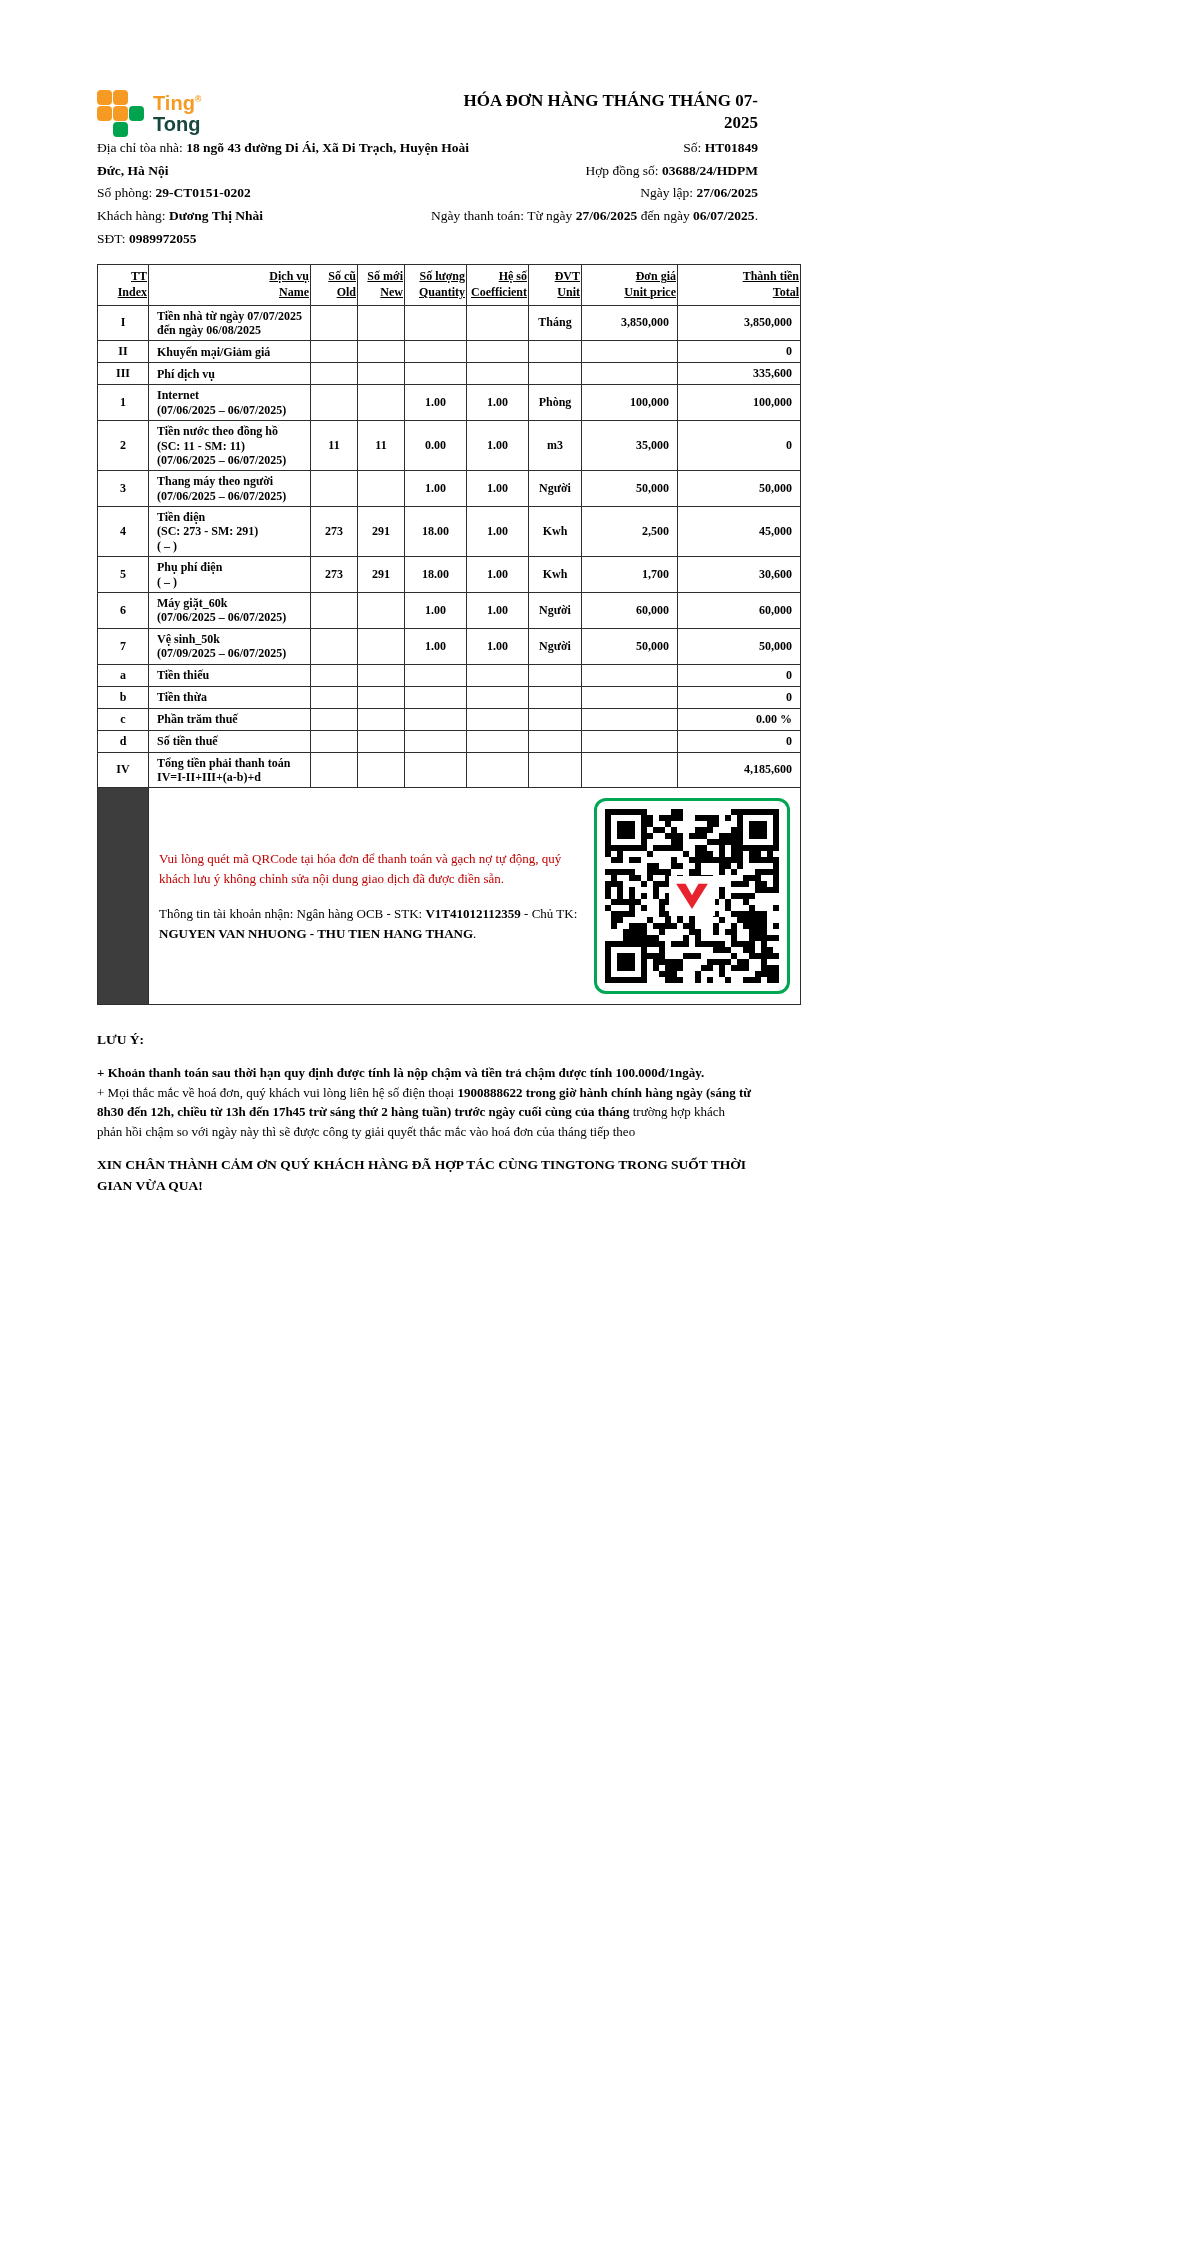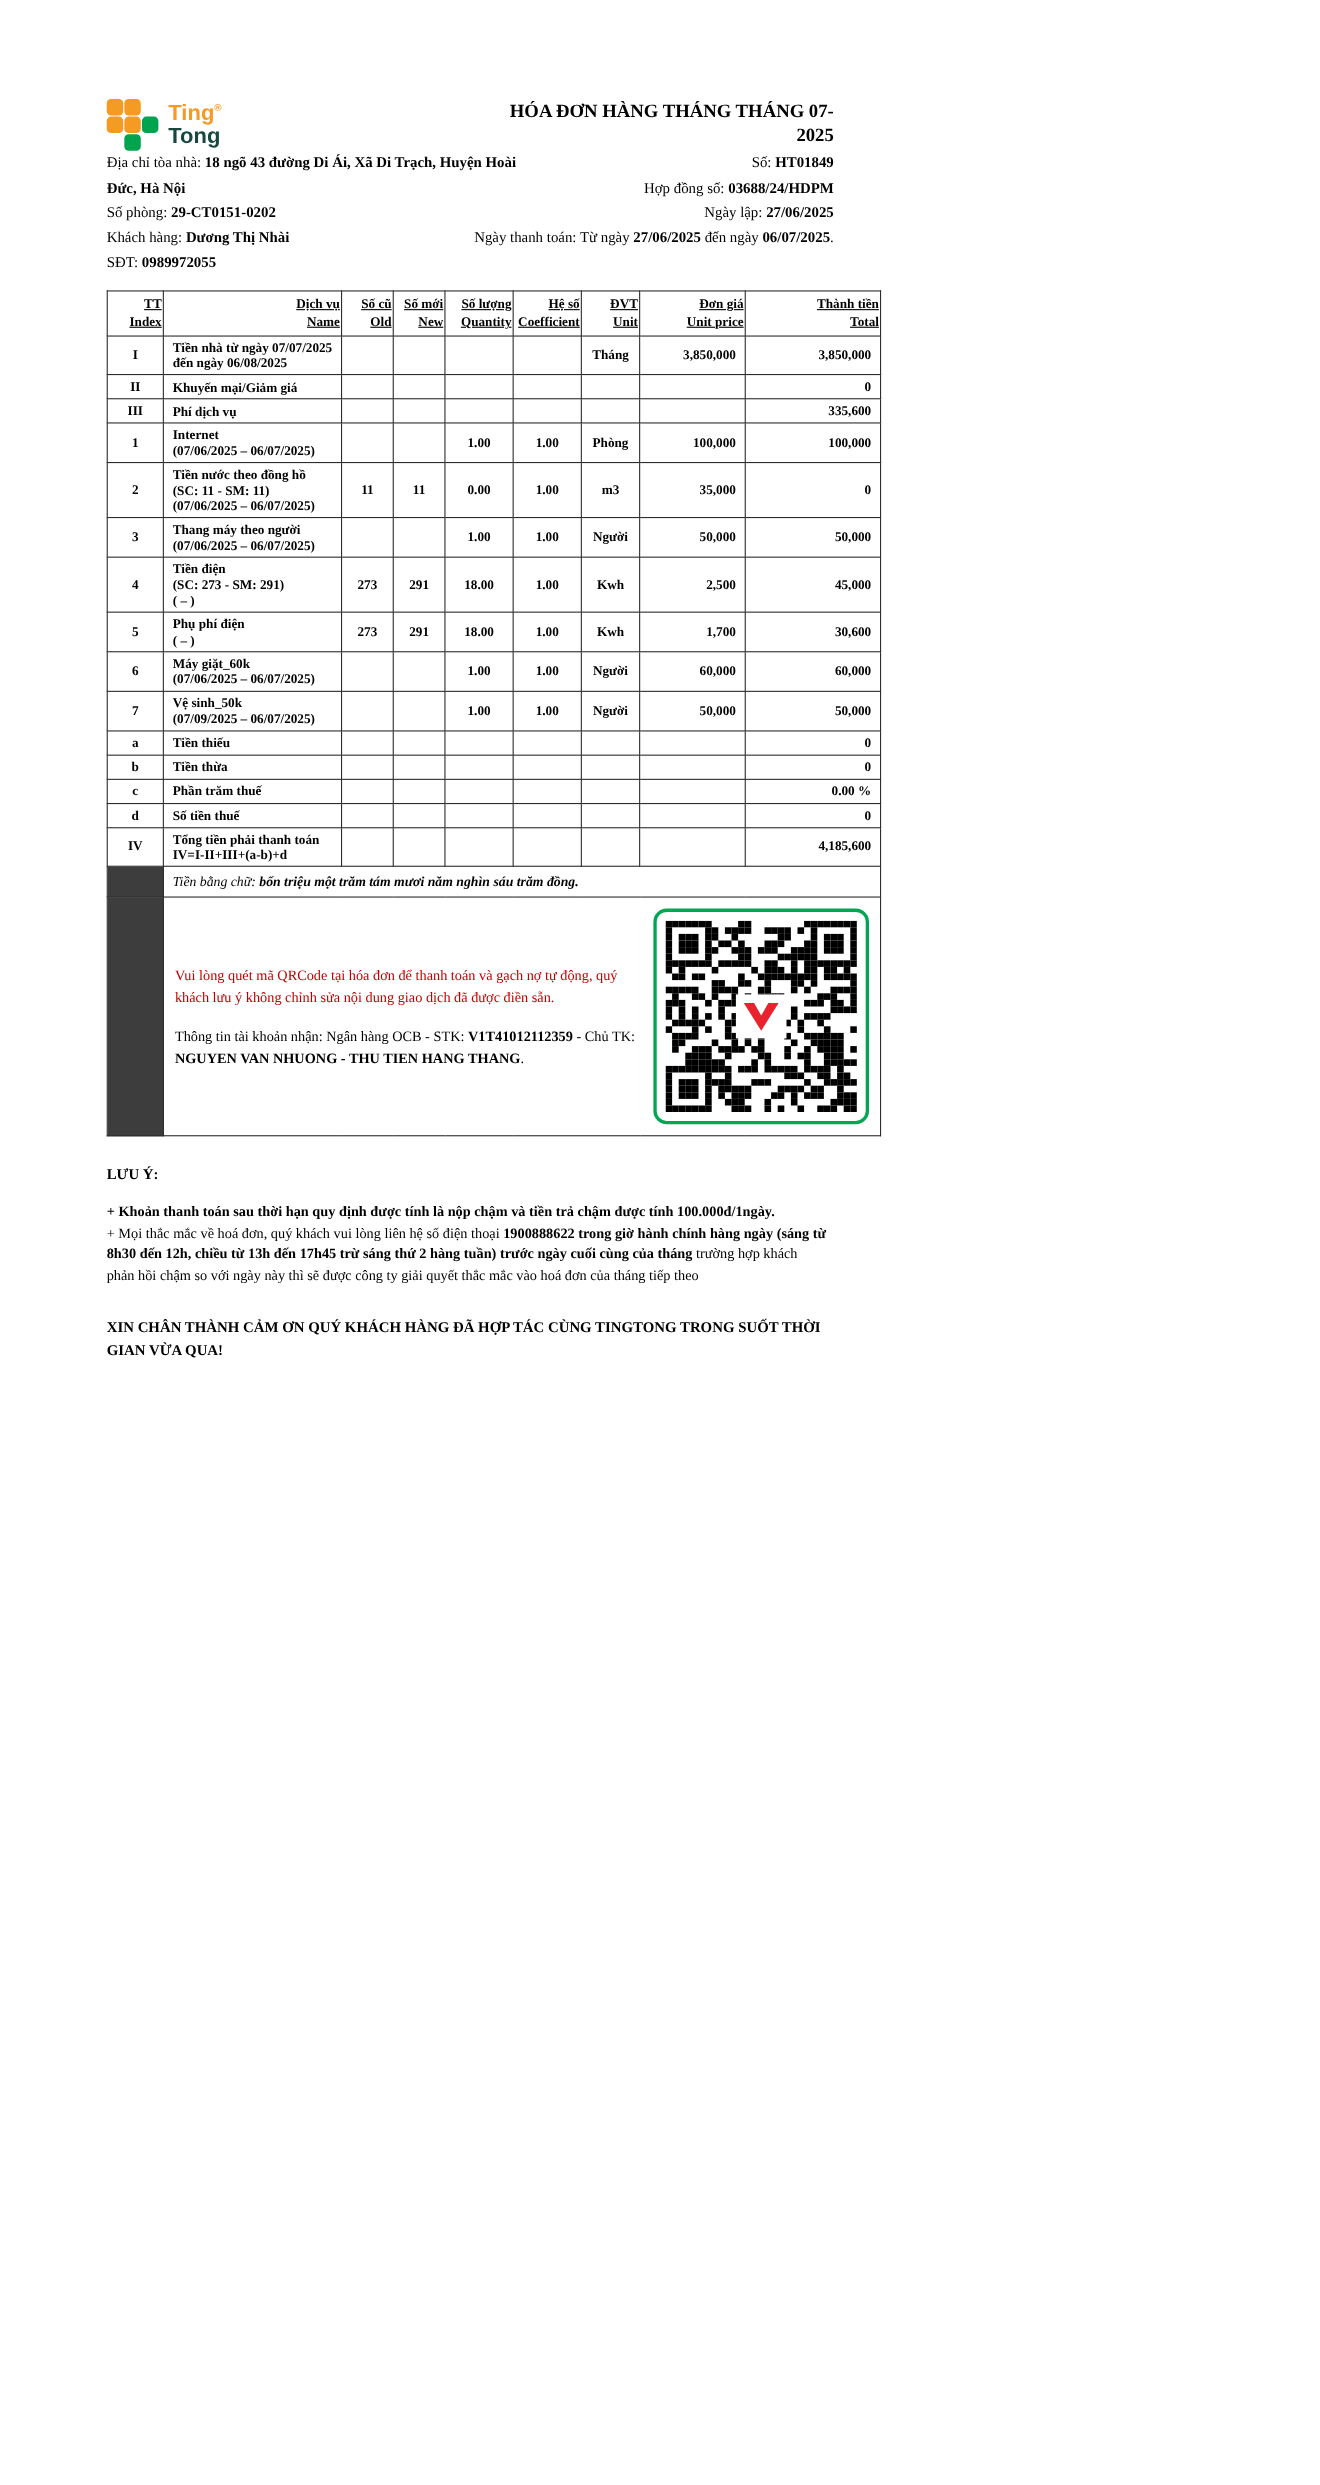--- a/index.html
+++ b/index.html
@@ -48,21 +48,21 @@
   .qr-notice { color:#c00000; margin-bottom:16px; }
   .qr-box { width:196px; height:196px; border:3px solid #00a651; border-radius:12px; padding:8px; position:relative; background:#fff; flex:0 0 auto; }
   .qr-box svg { width:174px; height:174px; display:block; fill:#000; }
   .qr-logo { position:absolute; left:50%; top:50%; transform:translate(-50%,-50%); width:46px; height:40px; background:#fff; display:flex; align-items:center; justify-content:center; }
   .qr-logo svg { width:36px; height:30px; }
 
   
   .notes { margin-top:27px; width:655px; font-size:13px; }
   .note-title { font-weight:bold; font-size:13.5px; margin-bottom:15px; }
   .note1 { font-weight:bold; line-height:1.5; }
-  .note2 { line-height:1.5; margin-bottom:28px; }
+  .note2 { line-height:1.5; margin-bottom:14px; }
   .thanks { font-weight:bold; line-height:1.55; font-size:13.5px; }
 </style>
 </head>
 <body>
 
 <div class="page">
   <div class="content">
 
     <div class="doc-header">
       <div class="logo">
@@ -339,26 +339,20 @@
     <td class="c-num"></td>
     <td class="c-num"></td>
     <td class="c-num"></td>
     <td class="c-num"></td>
     <td class="c-num"></td>
     <td class="c-money"></td>
     <td class="c-money">4,185,600</td>
   </tr>
 </tbody>
       <tfoot>
-        <tr>
-          <td class="dark-cell"></td>
-          <td class="words-cell" colspan="8">
-            <span>Tiền bằng chữ: </span><span class="words-value">bốn triệu một trăm tám mươi năm nghìn sáu trăm đồng.</span>
-          </td>
-        </tr>
         <tr>
           <td class="dark-cell"></td>
           <td class="qr-cell" colspan="8">
             <div class="qr-flex">
               <div class="qr-texts">
                 <p class="qr-notice">Vui lòng quét mã QRCode tại hóa đơn để thanh toán và gạch nợ tự động, quý khách lưu ý không chỉnh sửa nội dung giao dịch đã được điền sẵn.</p>
                 <p><span>Thông tin tài khoản nhận: Ngân hàng OCB - STK: </span><span class="b">V1T41012112359</span><span> - Chủ TK: </span><span class="b">NGUYEN VAN NHUONG - THU TIEN HANG THANG</span><span>.</span></p>
               </div>
               <div class="qr-box">
                 <svg id="qr-svg" viewBox="0 0 174 174">

